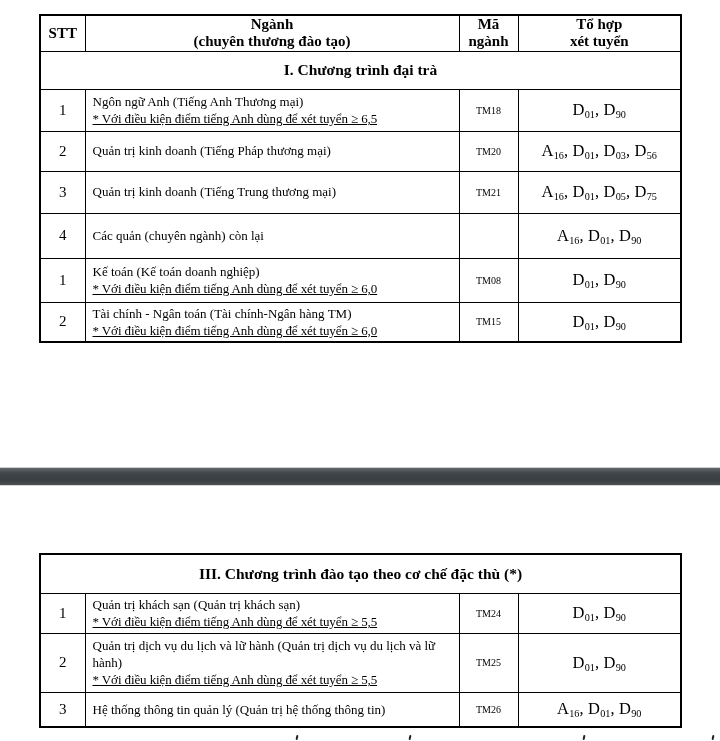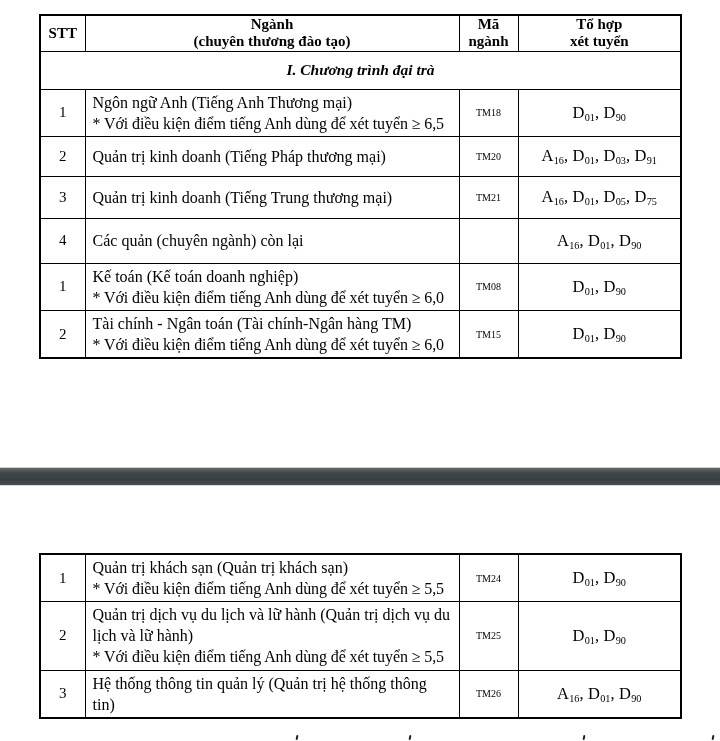--- a/index.html
+++ b/index.html
@@ -44,25 +44,25 @@
     font-weight: bold;
     font-size: 15.5px;
   }
   td.stt-cell {
     text-align: center;
     vertical-align: middle;
     font-size: 15px;
   }
   td.name-cell {
     vertical-align: middle;
-    font-size: 16px;
+    font-size: 13px;
     line-height: 1.32;
     padding: 2px 6px 2px 7px;
   }
-  td.name-cell .note-line { letter-spacing: -0.1px; }
+  td.name-cell .note-line { letter-spacing: -0.1px; text-decoration: underline; }
   td.code-cell {
     text-align: center;
     vertical-align: middle;
     font-size: 10px;
   }
   td.combo-cell {
     text-align: center;
     vertical-align: middle;
     font-size: 16.5px;
     letter-spacing: 0.2px;
@@ -121,39 +121,39 @@
           <div>Mã</div>
           <div>ngành</div>
         </th>
         <th>
           <div>Tổ hợp</div>
           <div>xét tuyển</div>
         </th>
       </tr>
     </thead>
     <tbody id="t1body">
-        <tr style="height: 38px; font-style: italic;">
+        <tr style="height: 38px;">
           <td colspan="4" class="section-cell">I. Chương trình đại trà</td>
         </tr>
         <tr style="height: 42px;">
           <td class="stt-cell">1</td>
           <td class="name-cell">
             <div>Ngôn ngữ Anh (Tiếng Anh Thương mại)</div>
             <div class="note-line">* Với điều kiện điểm tiếng Anh dùng để xét tuyển ≥ 6,5</div>
           </td>
           <td class="code-cell">TM18</td>
           <td class="combo-cell">D<sub>01</sub>, D<sub>90</sub></td>
         </tr>
         <tr style="height: 40px;">
           <td class="stt-cell">2</td>
           <td class="name-cell">
             <div>Quản trị kinh doanh (Tiếng Pháp thương mại)</div>
           </td>
           <td class="code-cell">TM20</td>
-          <td class="combo-cell">A<sub>16</sub>, D<sub>01</sub>, D<sub>03</sub>, D<sub>91</sub></td>
+          <td class="combo-cell">A<sub>16</sub>, D<sub>01</sub>, D<sub>03</sub>, D<sub>56</sub></td>
         </tr>
         <tr style="height: 42px;">
           <td class="stt-cell">3</td>
           <td class="name-cell">
             <div>Quản trị kinh doanh (Tiếng Trung thương mại)</div>
           </td>
           <td class="code-cell">TM21</td>
           <td class="combo-cell">A<sub>16</sub>, D<sub>01</sub>, D<sub>05</sub>, D<sub>75</sub></td>
         </tr>
         <tr style="height: 45px;">
@@ -188,20 +188,23 @@
   <div class="page-separator"></div>
 
   <table class="doc-table" id="table2">
     <colgroup>
       <col style="width:45px">
       <col style="width:374px">
       <col style="width:59px">
       <col style="width:163px">
     </colgroup>
     <tbody id="t2body">
+        <tr style="height: 39px;">
+          <td colspan="4" class="section-cell">III. Chương trình đào tạo theo cơ chế đặc thù (*)</td>
+        </tr>
         <tr style="height: 40px;">
           <td class="stt-cell">1</td>
           <td class="name-cell">
             <div>Quản trị khách sạn (Quản trị khách sạn)</div>
             <div class="note-line">*  Với điều kiện điểm tiếng Anh dùng để xét tuyển ≥ 5,5</div>
           </td>
           <td class="code-cell">TM24</td>
           <td class="combo-cell">D<sub>01</sub>, D<sub>90</sub></td>
         </tr>
         <tr style="height: 59px;">

